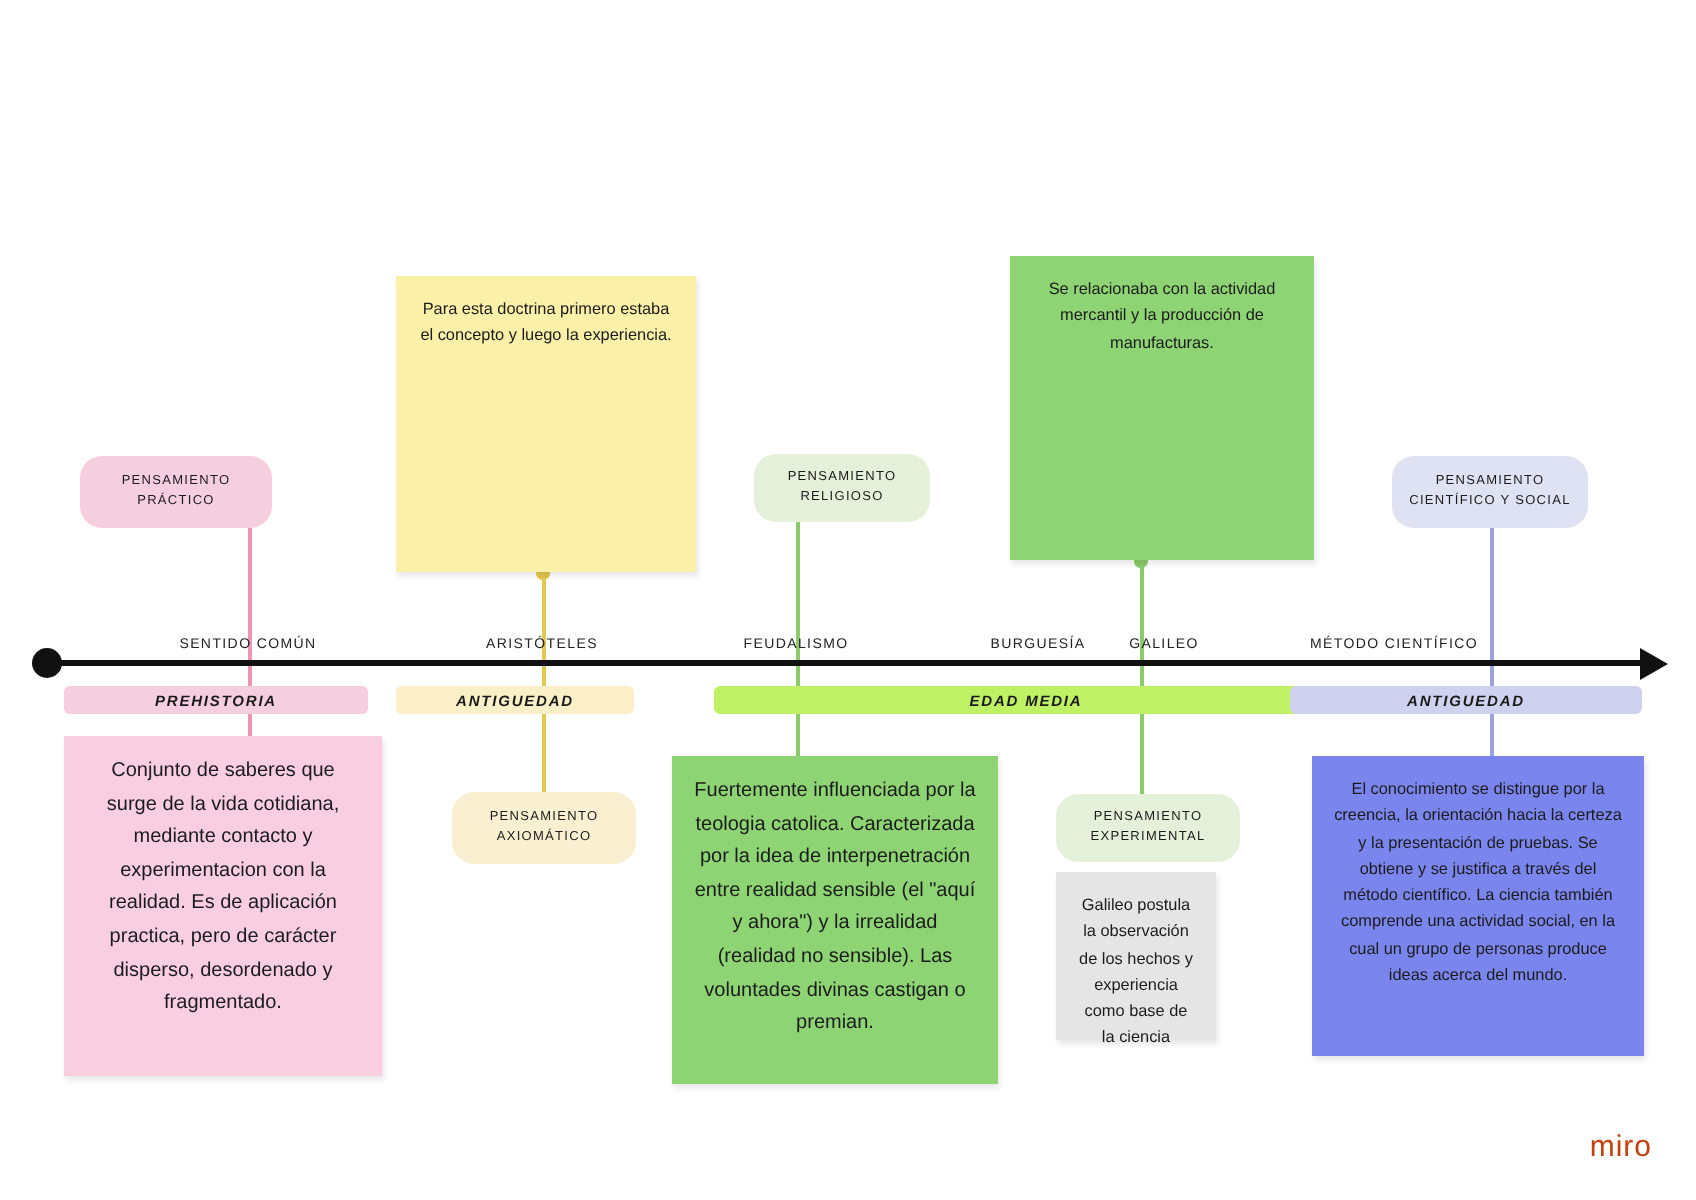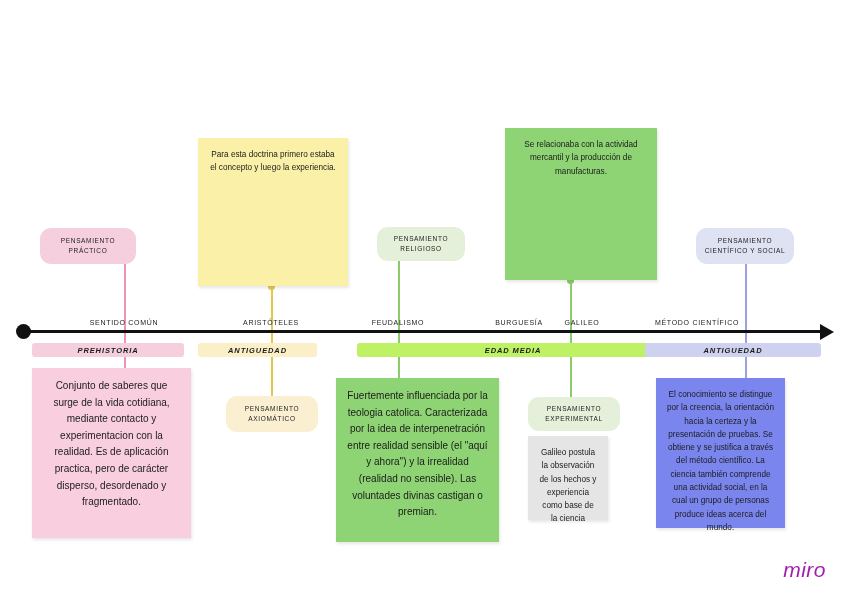--- a/index.html
+++ b/index.html
@@ -65,21 +65,21 @@
     text-align:center;
     box-shadow:1px 2px 3px rgba(0,0,0,.10);
   }
   .sticky.big{font-size:10px;line-height:1.66;}
   .sticky p{margin:0;text-align:center;}
   .sticky p+p{margin-top:0.15em;}
 
   
   .watermark{
     position:absolute;right:22px;bottom:18px;
-    font-size:21px;color:#a21caf;letter-spacing:.5px;font-style:italic;
+    font-size:15px;color:#c2410c;letter-spacing:.5px;
   }
 </style>
 </head>
 <body>
 
 <div id="canvas">
 
   <div id="connectors-layer">
       <div class="connector" style="left: 124px; top: 264px; height: 108px; background: rgb(239, 146, 182);">
         <span class="dot bot" style="background: rgb(239, 146, 182);"></span>
@@ -159,19 +159,19 @@
       </div>
       <div class="sticky big" style="left: 336px; top: 378px; width: 163px; height: 164px; background: rgb(142, 212, 116);">
         <p>Fuertemente influenciada por la teologia catolica. Caracterizada por la idea de interpenetración entre realidad sensible (el "aquí y ahora") y la irrealidad (realidad no sensible). Las voluntades divinas castigan o premian.</p>
       </div>
       <div class="sticky" style="left: 505px; top: 128px; width: 152px; height: 152px; background: rgb(142, 212, 116);">
         <p>Se relacionaba con la actividad mercantil y la producción de manufacturas.</p>
       </div>
       <div class="sticky" style="left: 528px; top: 436px; width: 80px; height: 84px; background: #e5e5e5;">
         <p>Galileo postula la observación de los hechos y experiencia como base de la ciencia</p>
       </div>
-      <div class="sticky" style="left: 656px; top: 378px; width: 129px; height: 150px; background: rgb(122, 134, 238);">
+      <div class="sticky" style="left: 656px; top: 378px; width: 166px; height: 150px; background: rgb(122, 134, 238);">
         <p>El conocimiento se distingue por la creencia, la orientación hacia la certeza y la presentación de pruebas. Se obtiene y se justifica a través del método científico. La ciencia también comprende una actividad social, en la cual un grupo de personas produce ideas acerca del mundo.</p>
       </div>
     </div>
 
   <div class="watermark">miro</div>
 </div>
 
 </body></html>

